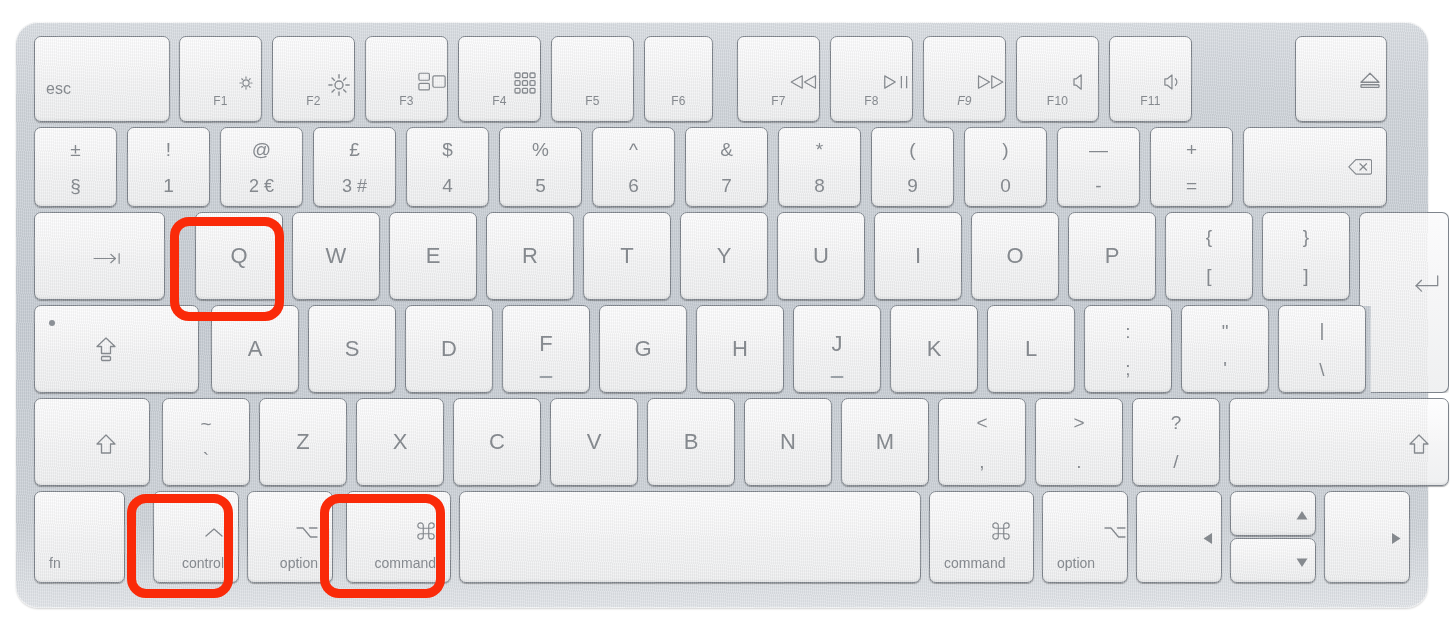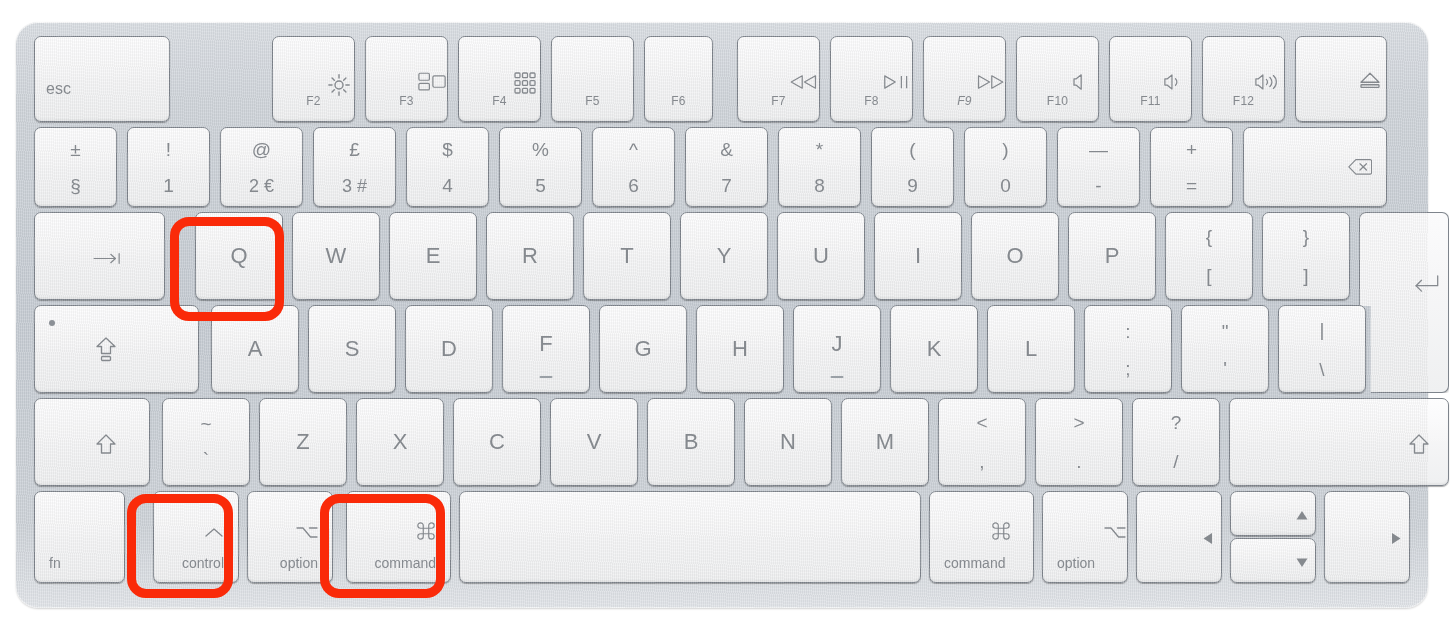--- a/index.html
+++ b/index.html
@@ -104,20 +104,38 @@
 <body>
 
 <div id="keyboard-stage">
   <div id="keyboard-body">
     <div id="key-field">
 
       <div class="key" style="left:18px;top:14px;width:136px;height:86px;">
         <span class="cap c-bl" style="font-size:16px;">esc</span>
       </div>
 
+      <div class="key" style="left:163px;top:14px;width:83px;height:86px;">
+        <span class="cap fn-glyph">
+          <svg class="ic" width="22" height="22" viewBox="0 0 24 24" fill="none" stroke="#85898e" stroke-width="1.3" stroke-linecap="round">
+            <circle cx="12" cy="12" r="3.4"></circle>
+            <g>
+                <line x1="12" y1="5.4" x2="12" y2="6.9"></line>
+                <line x1="12" y1="17.1" x2="12" y2="18.6"></line>
+            <line x1="5.4" y1="12" x2="6.9" y2="12"></line>
+                <line x1="17.1" y1="12" x2="18.6" y2="12"></line>
+            <line x1="7.4" y1="7.4" x2="8.4" y2="8.4"></line>
+                <line x1="15.6" y1="15.6" x2="16.6" y2="16.6"></line>
+            <line x1="16.6" y1="7.4" x2="15.6" y2="8.4"></line>
+                <line x1="8.4" y1="15.6" x2="7.4" y2="16.6"></line>
+              </g>
+          </svg>
+        </span>
+        <span class="cap fn-label">F1</span>
+      </div>
 
       <div class="key" style="left:256px;top:14px;width:83px;height:86px;">
         <span class="cap fn-glyph">
           <svg class="ic" width="26" height="26" viewBox="0 0 24 24" fill="none" stroke="#85898e" stroke-width="1.3" stroke-linecap="round">
             <circle cx="12" cy="12" r="3.7"></circle>
             <g>
                 <line x1="12" y1="2.6" x2="12" y2="5.6"></line>
                 <line x1="12" y1="18.4" x2="12" y2="21.4"></line>
             <line x1="2.6" y1="12" x2="5.6" y2="12"></line>
                 <line x1="18.4" y1="12" x2="21.4" y2="12"></line>
@@ -210,31 +228,20 @@
       <div class="key" style="left:1093px;top:14px;width:83px;height:86px;">
         <span class="cap fn-glyph">
           <svg class="ic" width="23" height="18" viewBox="0 0 26 20" fill="none" stroke="#85898e" stroke-width="1.4" stroke-linejoin="round" stroke-linecap="round">
             <polygon points="9,2 9,18 3.5,13.5 1,13.5 1,6.5 3.5,6.5"></polygon>
             <path d="M13,6.3 A5.2,5.2 0 0 1 13,13.7"></path>
           </svg>
         </span>
         <span class="cap fn-label">F11</span>
       </div>
 
-      <div class="key" style="left:1186px;top:14px;width:83px;height:86px;">
-        <span class="cap fn-glyph">
-          <svg class="ic" width="28" height="18" viewBox="0 0 32 20" fill="none" stroke="#85898e" stroke-width="1.4" stroke-linejoin="round" stroke-linecap="round">
-            <polygon points="9,2 9,18 3.5,13.5 1,13.5 1,6.5 3.5,6.5"></polygon>
-            <path d="M13,7 A4.2,4.2 0 0 1 13,13"></path>
-            <path d="M17,4.8 A7,7 0 0 1 17,15.2"></path>
-            <path d="M21,2.6 A9.8,9.8 0 0 1 21,17.4"></path>
-          </svg>
-        </span>
-        <span class="cap fn-label">F12</span>
-      </div>
 
       <div class="key" style="left:1279px;top:14px;width:92px;height:86px;">
         <span class="cap c-center">
           <svg class="ic" width="22" height="18" viewBox="0 0 22 18" fill="none" stroke="#85898e" stroke-width="1.3" stroke-linejoin="round">
             <polygon points="11,2 20,11 2,11"></polygon>
             <rect x="2" y="13.5" width="18" height="2.6" rx=".7"></rect>
           </svg>
         </span>
       </div>
 

